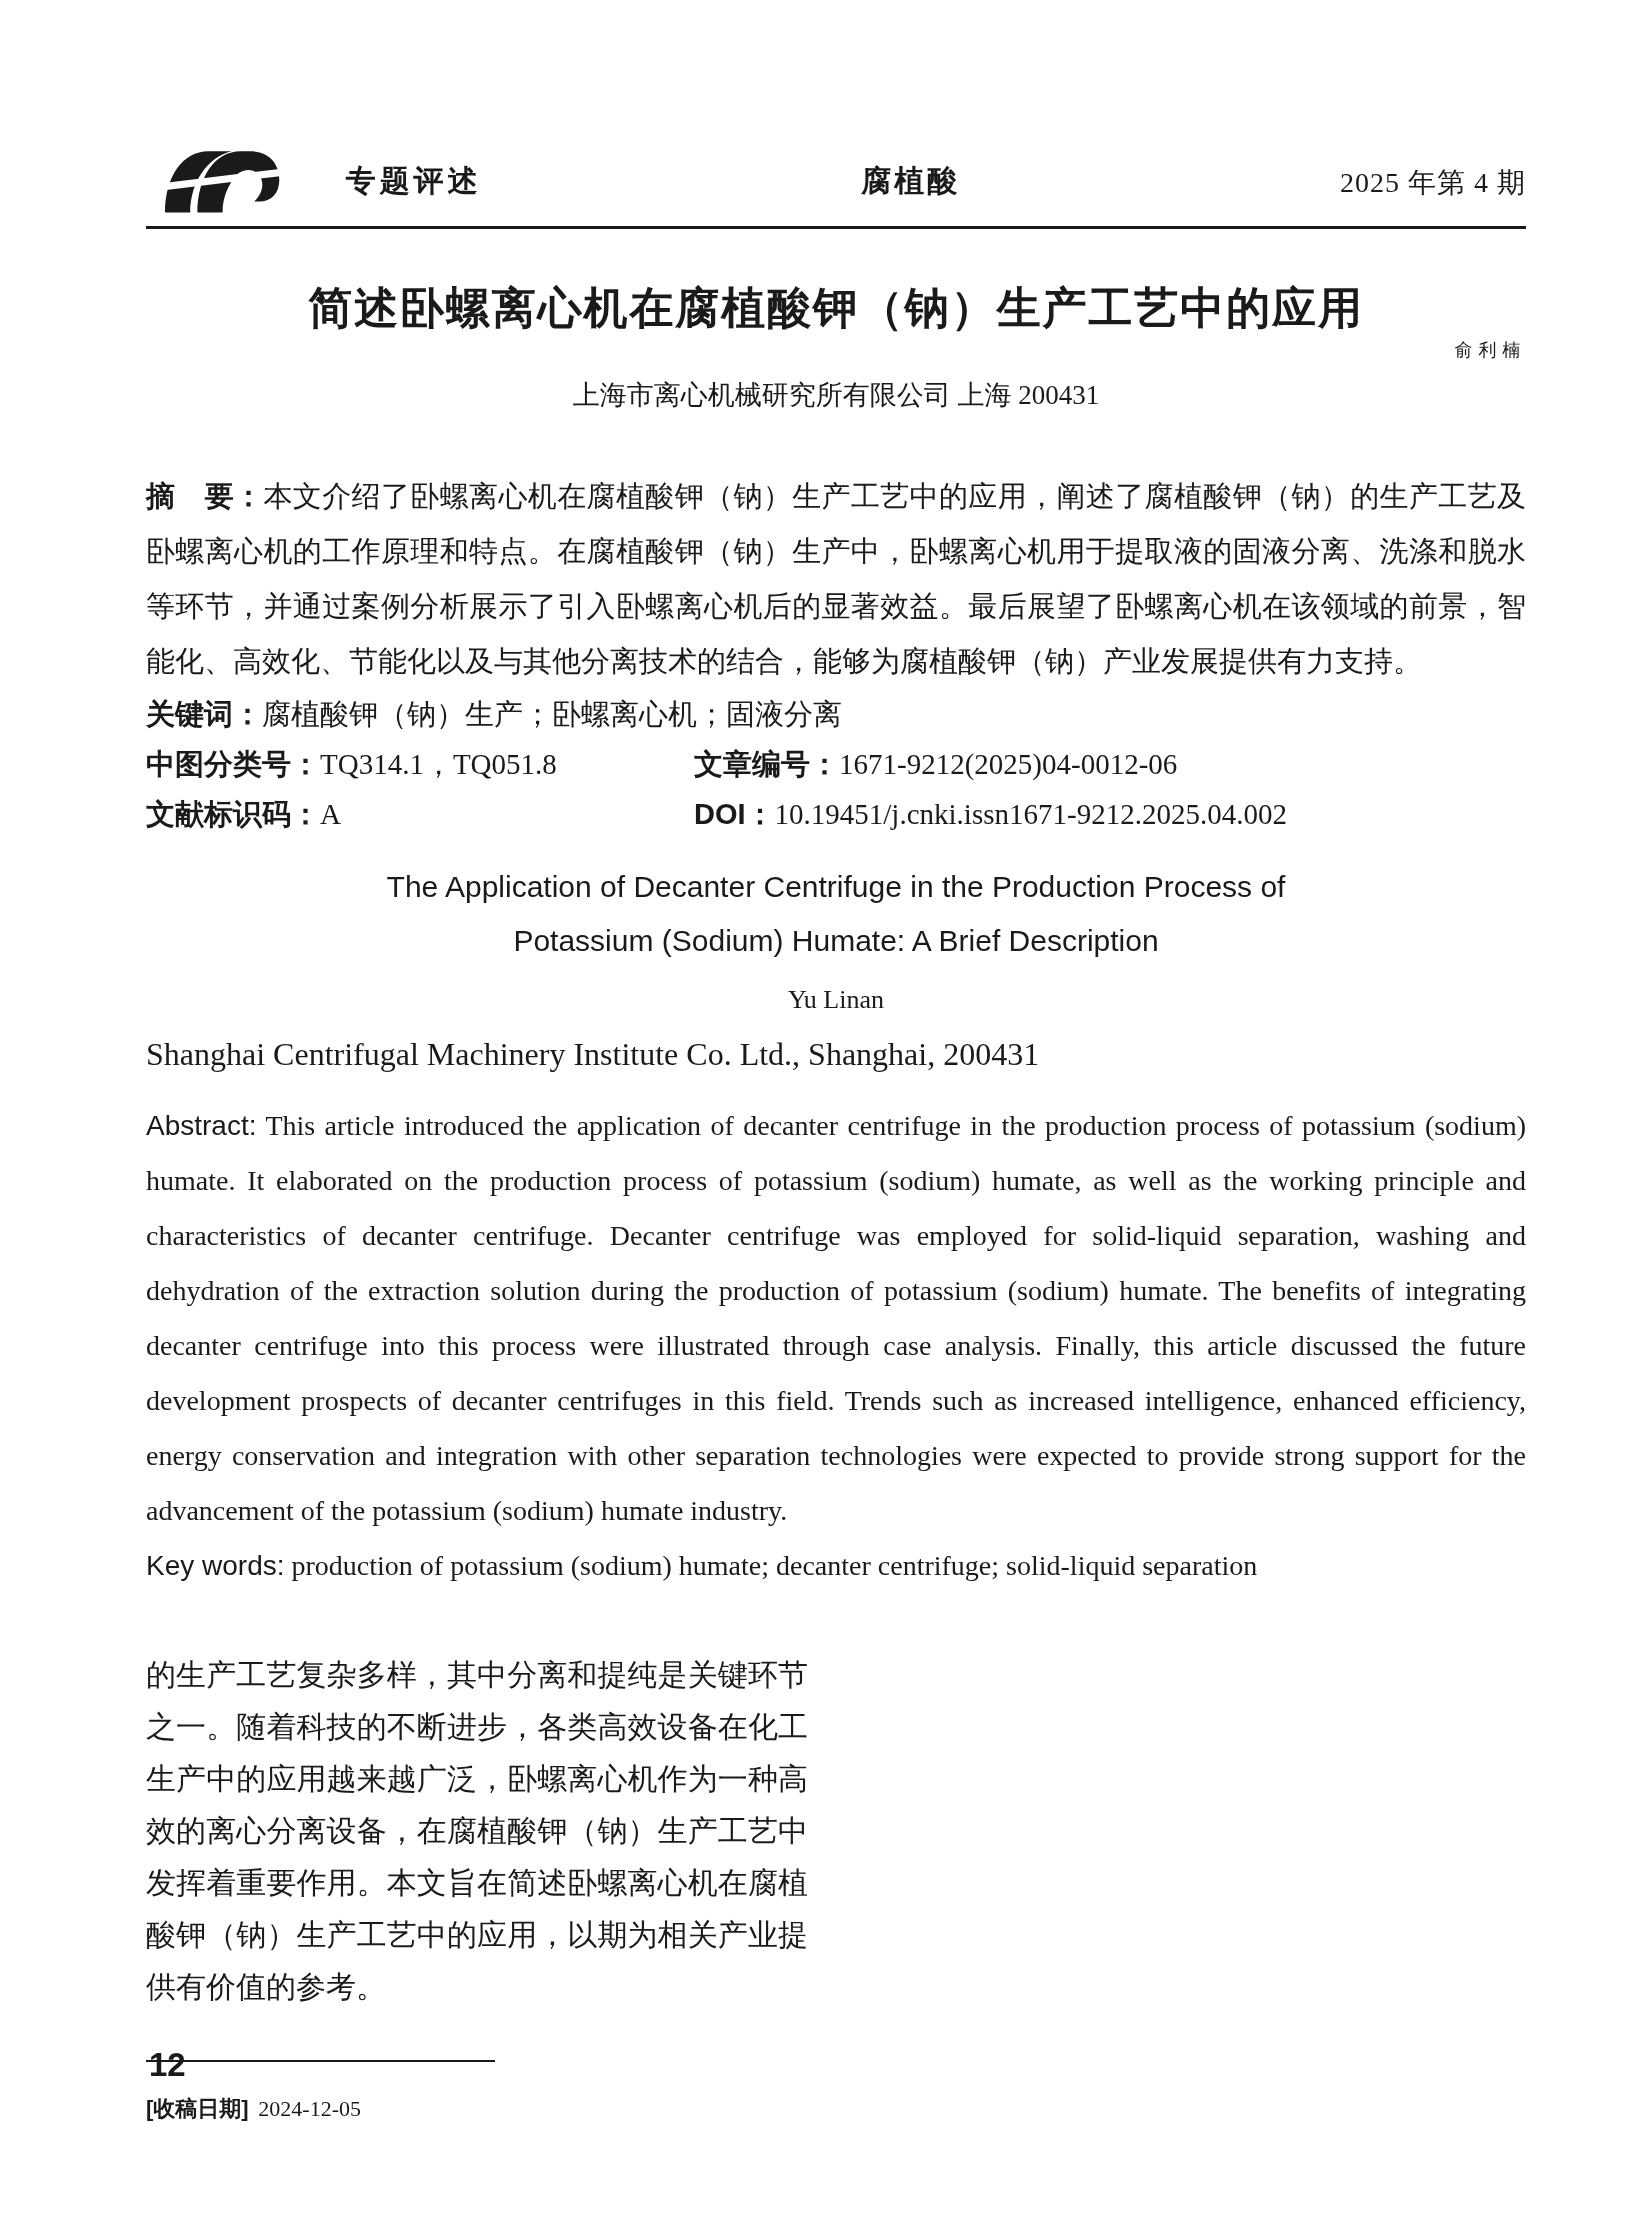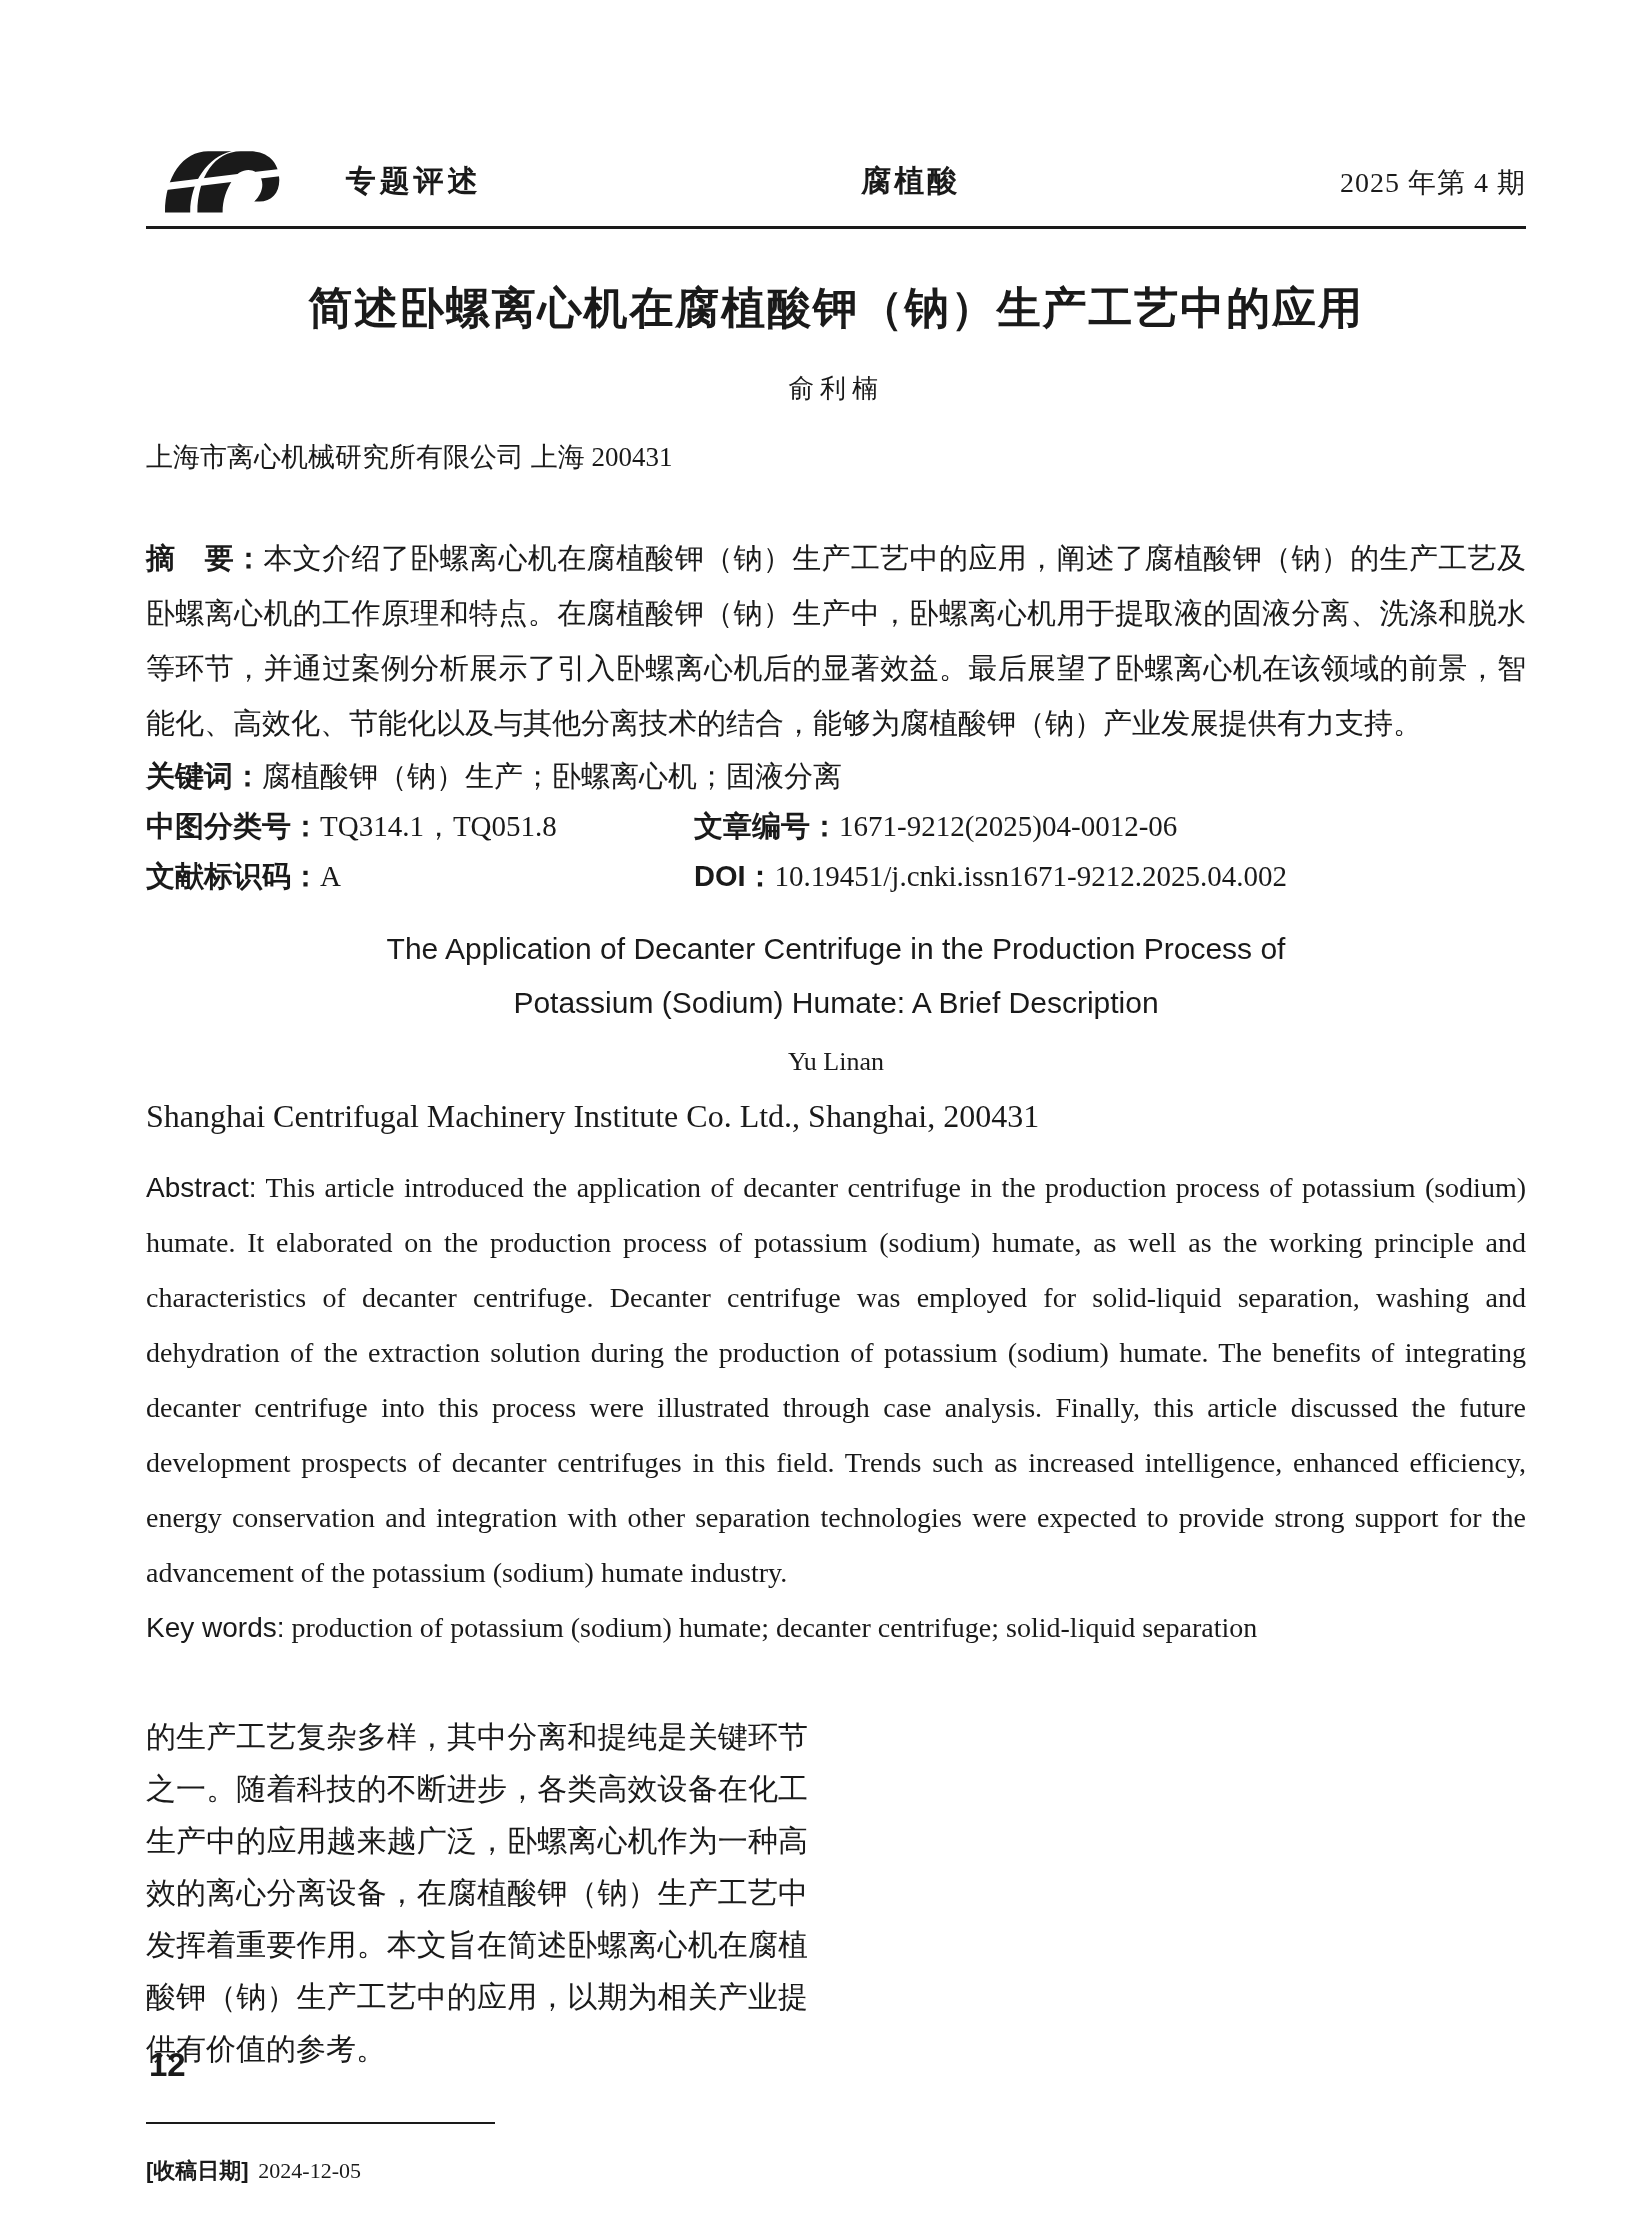--- a/index.html
+++ b/index.html
@@ -53,27 +53,27 @@
   
   .title-cn {
     margin-top: 50px;
     text-align: center;
     font-family: "Liberation Sans", sans-serif;
     font-weight: bold;
     font-size: 44px;
     letter-spacing: 1.9px;
   }
   .author-cn {
-    margin-top: 33px;
-    text-align: center;
-    font-size: 26px;
+    text-align: right;
+    font-size: 18px;
     letter-spacing: 5.8px;
   }
   .affiliation-cn {
-    margin-top: 33px;
+    margin-top: 15px;
+    text-align: center;
     font-size: 27px;
   }
   
   .abstract-cn {
     margin-top: 56px;
     font-size: 29px;
     line-height: 55px;
     text-align: justify;
   }
   .label-cn {

